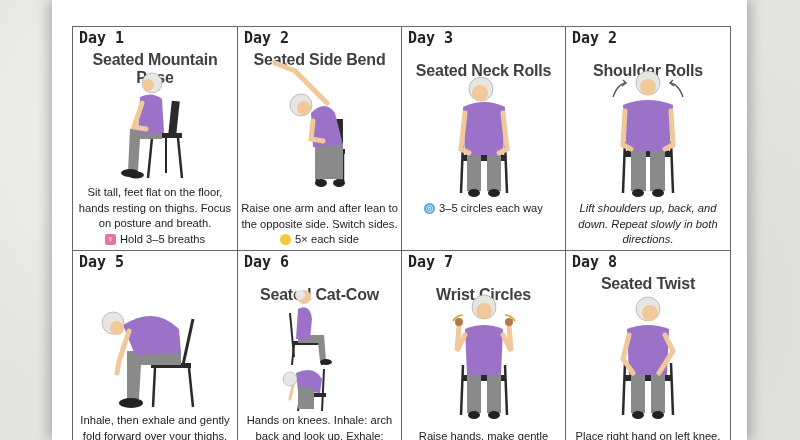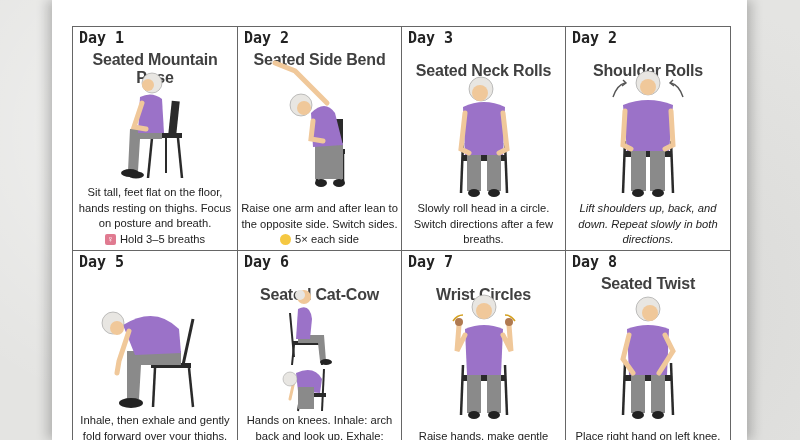--- a/index.html
+++ b/index.html
@@ -133,21 +133,20 @@
           <ellipse cx="45" cy="130" rx="6" ry="4" fill="#222"></ellipse>
           <ellipse cx="65" cy="130" rx="6" ry="4" fill="#222"></ellipse>
           <path d="M34 44 Q55 34 76 44 L74 92 L36 92 Z" fill="#9b72c8"></path>
           <path d="M36 50 L32 86 L40 90" stroke="#f0c89a" stroke-width="5" fill="none" stroke-linecap="round"></path>
           <path d="M74 50 L78 86 L70 90" stroke="#f0c89a" stroke-width="5" fill="none" stroke-linecap="round"></path>
           <circle cx="52" cy="26" r="12" fill="#e8e6e2" stroke="#999" stroke-width="0.6"></circle>
           <circle cx="51" cy="30" r="8" fill="#f0c89a"></circle>
         </svg>
       </div>
       <div class="desc" style="top:174px;">
-        <div>Slowly roll head in a circle. Switch directions after a few breaths.</div>
         <div class="metric">
           <span class="ico" style="background:#5aa9d6;border-radius:50%;">◎</span>
           <span>3–5 circles each way</span>
         </div>
       </div>
     </div>
 
     <div class="cell">
       <div class="day">Day 2</div>
       <div class="title high">Shoulder Rolls</div>

